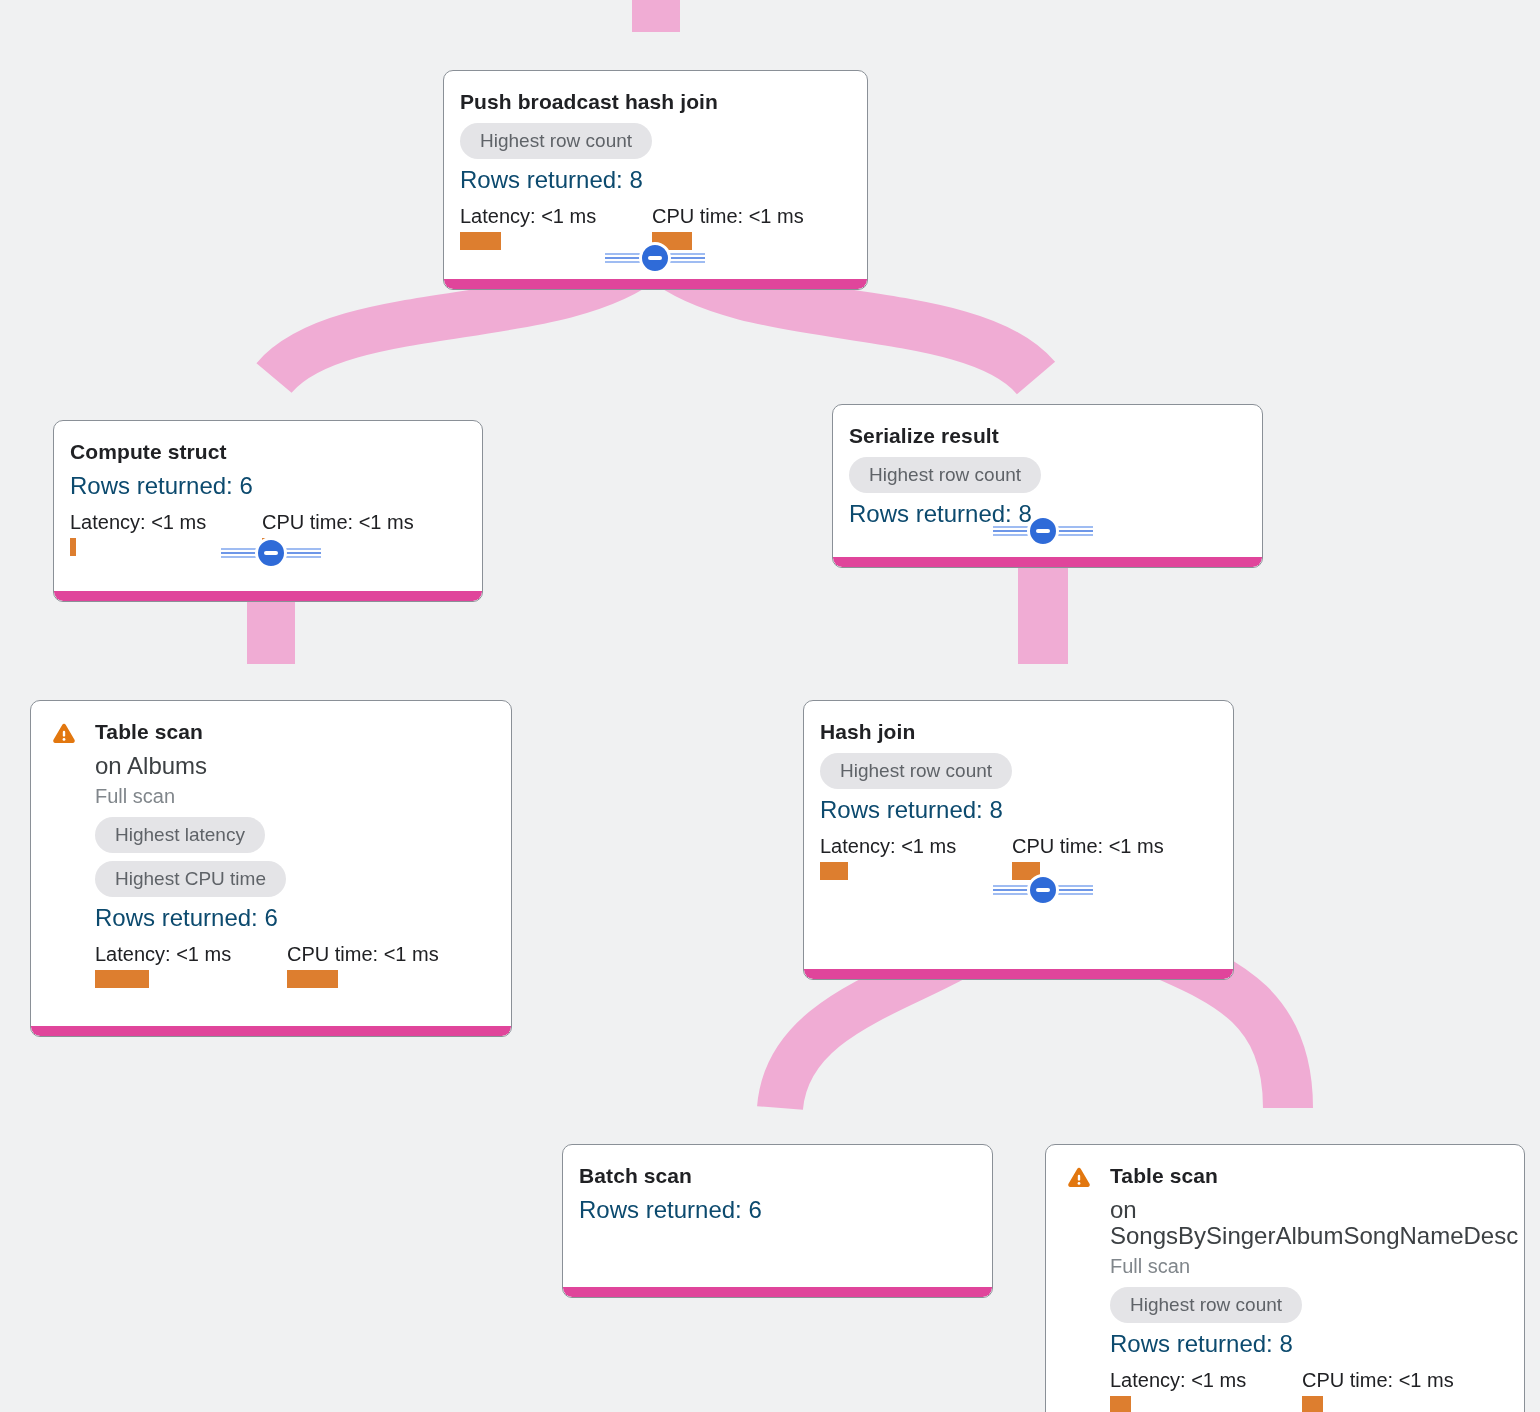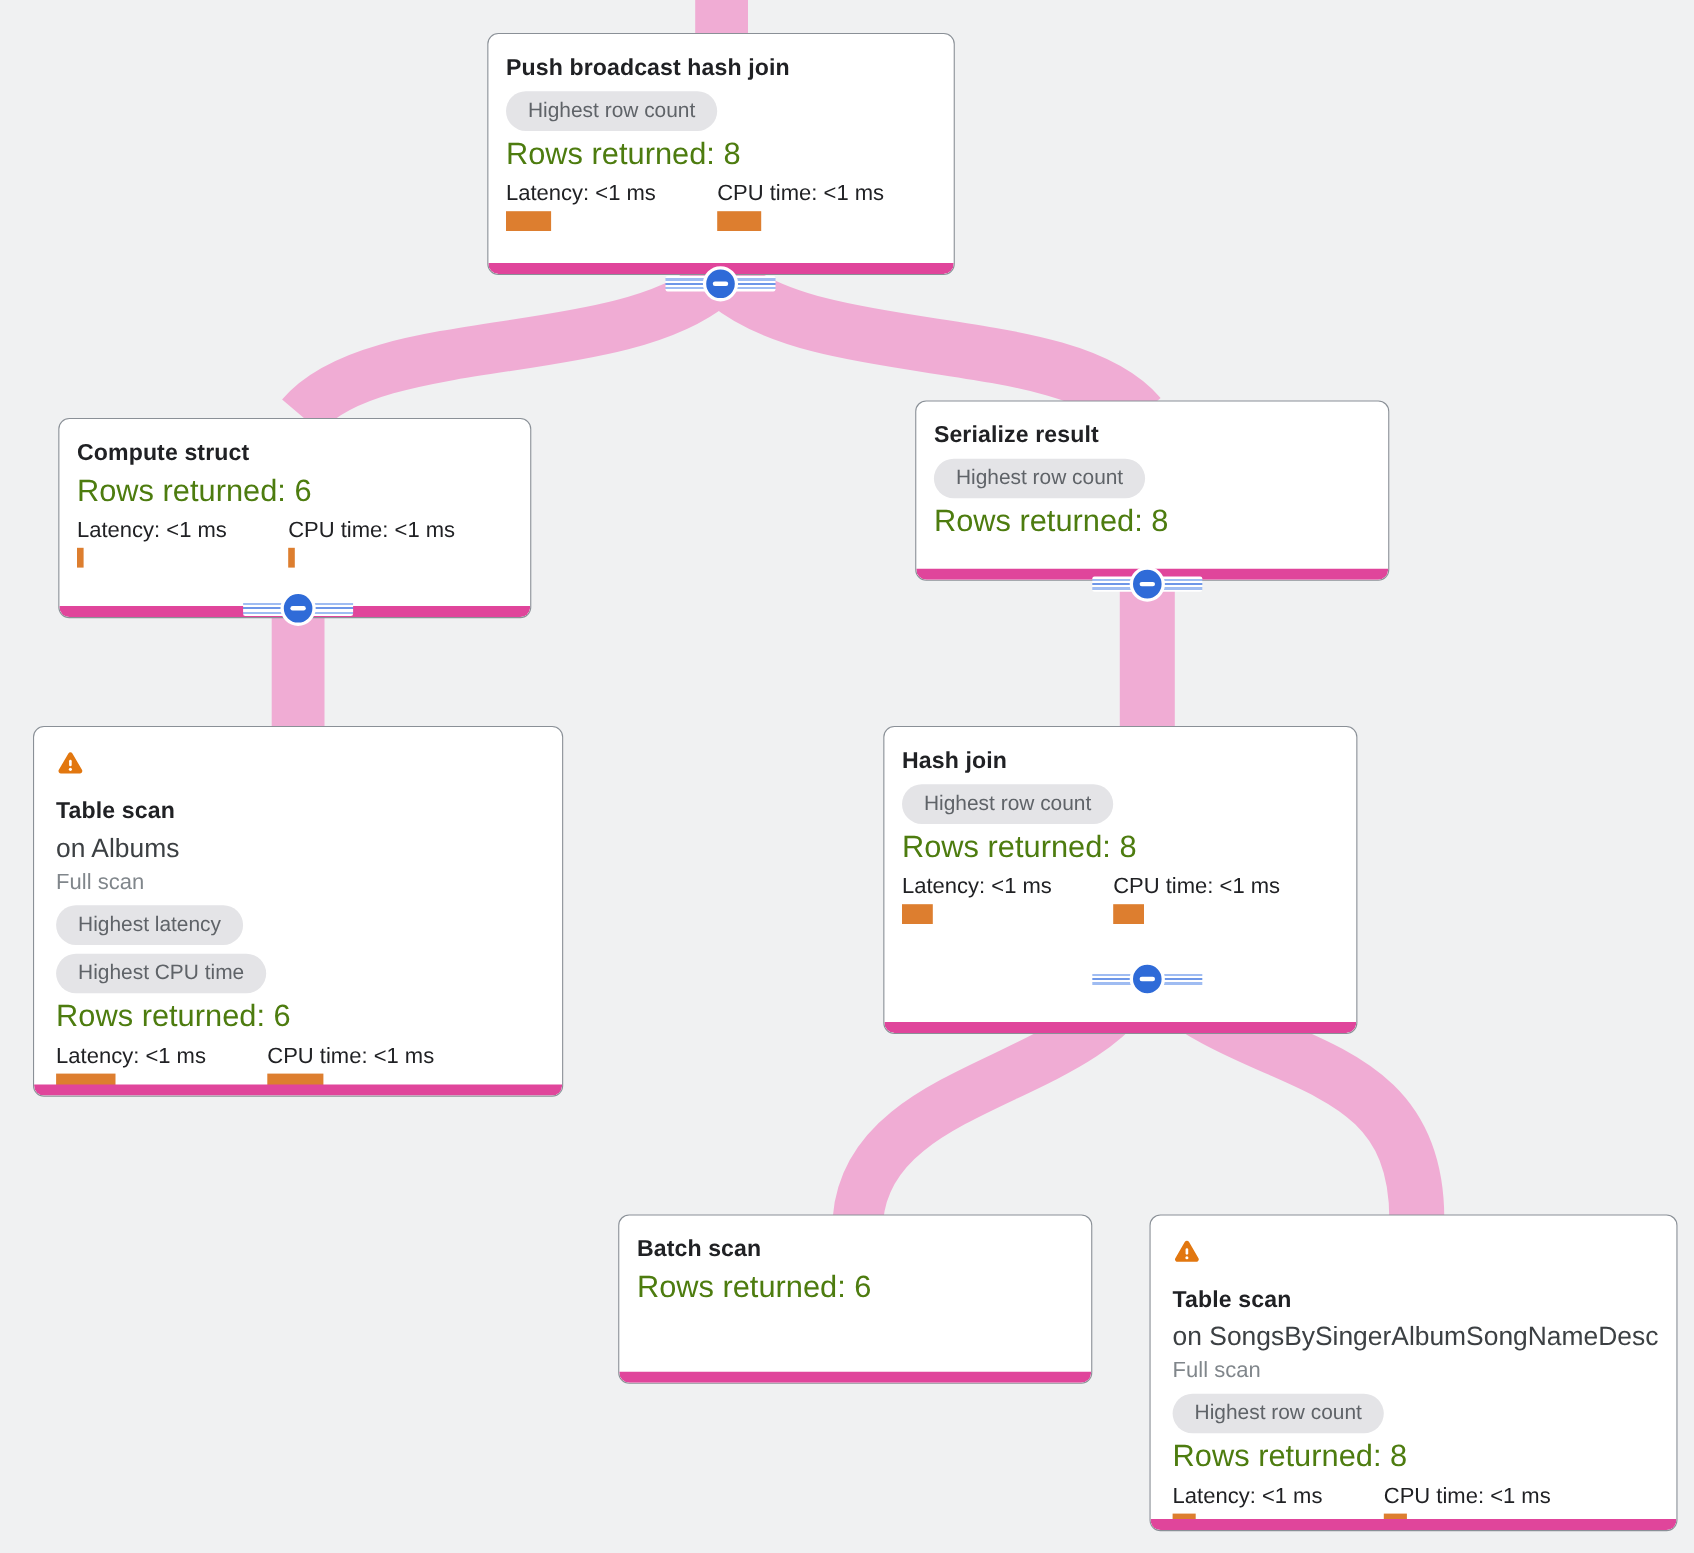--- a/index.html
+++ b/index.html
@@ -25,26 +25,27 @@
 
   .node {
     position: absolute;
     box-sizing: border-box;
     background: #FFFFFF;
     border: 1px solid #8A9097;
     border-radius: 10px;
     z-index: 1;
     overflow: hidden;
     cursor: pointer;
+    margin-top: 40px;
   }
   .node-body {
     display: flex;
     padding: 18px 16px 10px 16px;
   }
-  .node-body.with-warn { padding-left: 20px; flex-direction: column; }
+  .node-body.with-warn { padding-left: 20px; }
   .warn-col {
     width: 44px;
     flex: 0 0 44px;
     padding-top: 2px;
   }
   .content { flex: 1 1 auto; min-width: 0; }
 
   .title {
     font-size: 21px;
     line-height: 26px;
@@ -72,23 +73,23 @@
     line-height: 36px;
     padding: 0 20px;
     border-radius: 18px;
     background: #E4E4E7;
     color: #5F6368;
     font-size: 19px;
     margin: 0 0 8px 0;
     white-space: nowrap;
   }
   .rows {
-    font-size: 28px;
-    line-height: 26px;
-    color: #4d7c0f;
+    font-size: 24px;
+    line-height: 26px;
+    color: #0c4a6e;
     margin: 2px 0 10px 0;
   }
   .metrics {
     display: grid;
     grid-template-columns: 192px 1fr;
   }
   .metric-label {
     font-size: 20px;
     line-height: 26px;
     color: #202124;

